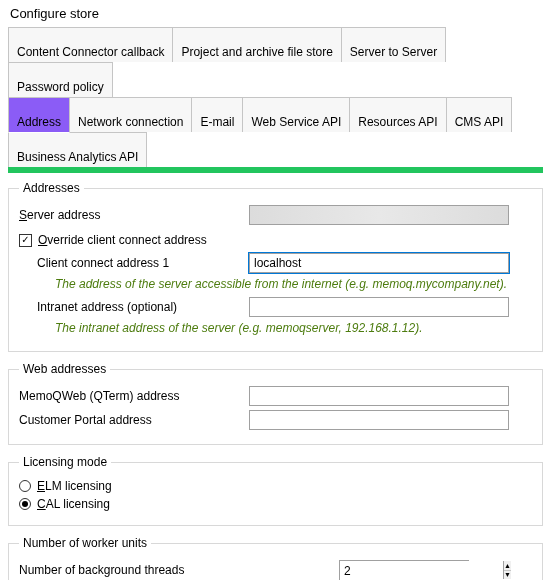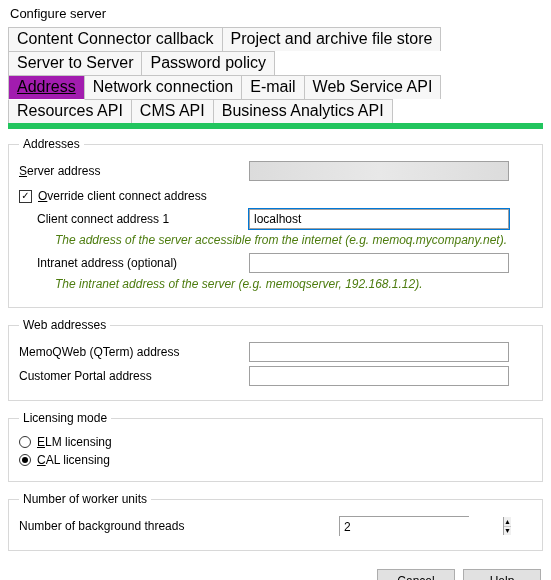--- a/index.html
+++ b/index.html
@@ -14,32 +14,31 @@
     height: 580px;
     overflow: hidden;
   }
   .window { padding: 6px 8px 8px 8px; }
   .title { font-size: 13px; margin-bottom: 6px; padding-left: 2px; }
   .tabs-row { display: flex; flex-wrap: wrap; }
   .tab {
     border: 1px solid #c5c5c5;
     border-bottom: none;
     background: #f7f7f7;
-    padding: 2px 8px 3px 8px;
+    padding: 17px 8px 3px 8px;
     margin-right: -1px;
     position: relative;
-    font-size: 16px;
+    font-size: 12px;
     cursor: default;
   }
   .tab.active {
-    background: #a21caf;
+    background: #8b5cf6;
     z-index: 2;
     border-bottom: 1px solid #fff;
     margin-bottom: -1px;
-    text-decoration: underline;
   }
   .tab-panel {
     border-top: 6px solid #22c55e;
     padding-top: 4px;
     margin-top: 0;
   }
   fieldset {
     border: 1px solid #d8d8d8;
     margin: 4px 0 10px 0;
     padding: 6px 10px 10px 10px;
@@ -149,21 +148,21 @@
   .btn.default {
     border: 2px solid #0078d7;
     background: #e5f1fb;
     margin-top: 28px;
   }
 </style>
 </head>
 <body>
 
 <div class="window">
-  <div class="title">Configure server</div>
+  <div class="title">Configure store</div>
 
   <div class="tabs-row">
     <div class="tab">Content Connector callback</div>
     <div class="tab">Project and archive file store</div>
     <div class="tab">Server to Server</div>
     <div class="tab">Password policy</div>
   </div>
   <div class="tabs-row">
     <div class="tab active">Address</div>
     <div class="tab">Network connection</div>

